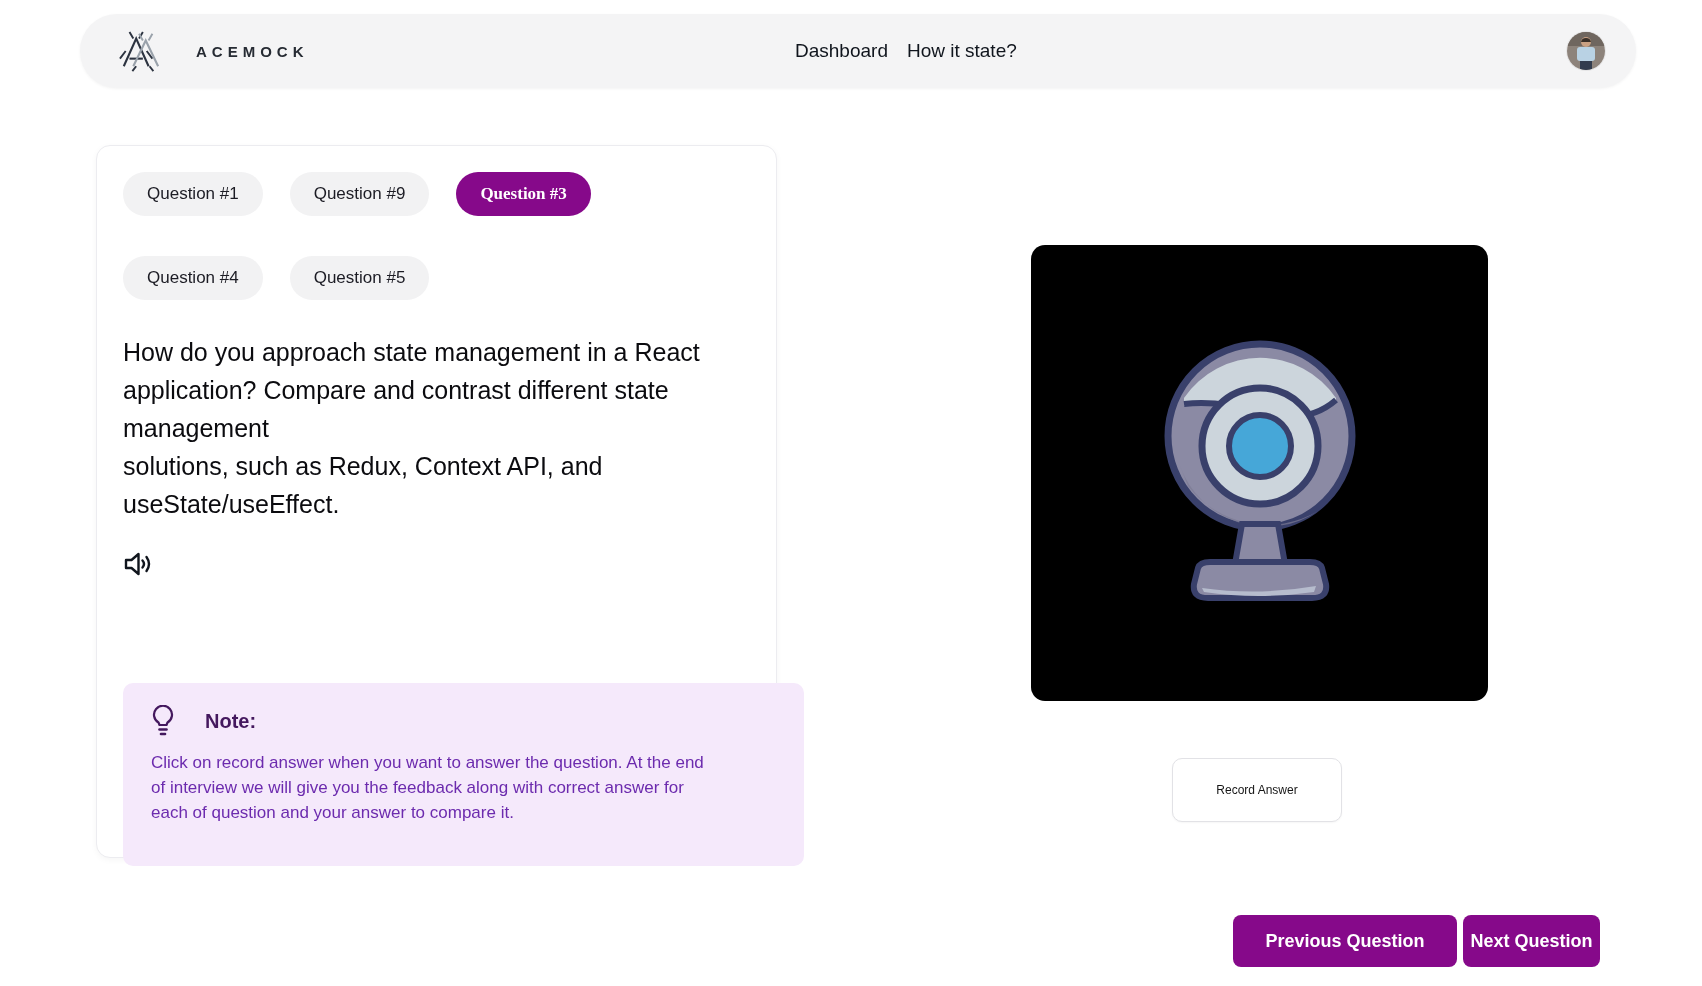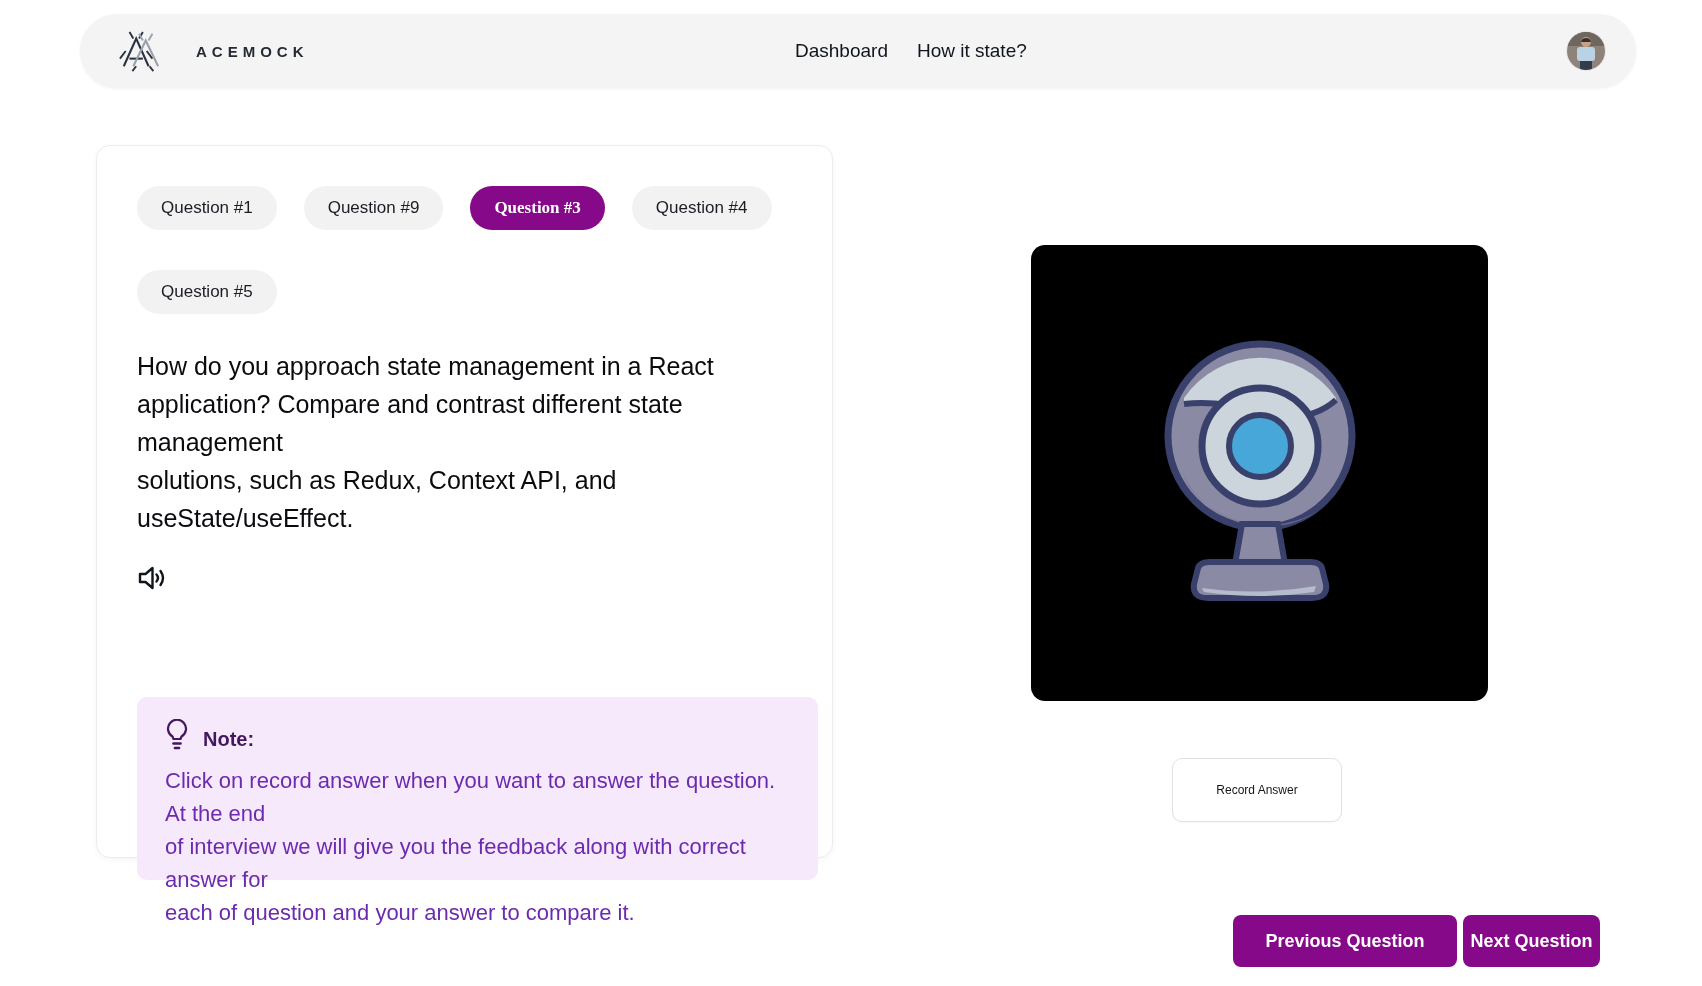--- a/index.html
+++ b/index.html
@@ -9,52 +9,52 @@
   }
   
   .navbar{
     position:absolute;left:80px;top:14px;width:1556px;height:74px;
     background:var(--navbar-bg,#f4f4f5);border-radius:40px;
     box-shadow:0 1px 3px rgba(0,0,0,.05);
     display:flex;align-items:center;
   }
   .logo{display:flex;align-items:center;gap:30px;margin-left:34px;cursor:pointer;}
   .logo-text{font-size:15px;letter-spacing:5px;font-weight:600;color:#262b33;}
-  .nav-links{position:absolute;left:715px;top:0;height:100%;display:flex;align-items:center;gap:29px;}
+  .nav-links{position:absolute;left:715px;top:0;height:100%;display:flex;align-items:center;gap:19px;}
   .nav-link{font-size:19px;color:#10151d;cursor:pointer;}
   .avatar{
     position:absolute;right:31px;top:50%;transform:translateY(-50%);
     width:38px;height:38px;border-radius:50%;overflow:hidden;cursor:pointer;
     box-shadow:0 0 0 1px rgba(0,0,0,.06);
   }
   
   .question-card{
-    position:absolute;left:96px;top:145px;width:737px;height:713px;box-sizing:border-box;
+    position:absolute;left:96px;top:145px;width:681px;height:713px;box-sizing:border-box;
     background:#fff;border:1px solid #ececf0;border-radius:14px;
-    box-shadow:0 2px 6px rgba(0,0,0,.04);padding:40px;
+    box-shadow:0 2px 6px rgba(0,0,0,.04);padding:26px;
   }
   .tabs{display:flex;flex-wrap:wrap;column-gap:27px;row-gap:40px;}
   .tab{
     height:44px;padding:0 24px;border-radius:22px;border:none;background:#f2f2f3;
     font-family:inherit;font-size:17px;color:#1c1c24;display:flex;align-items:center;cursor:pointer;
   }
   .tab.active{background:var(--accent,#86098a);color:#fff;font-weight:bold;font-family:Liberation Serif, serif;}
   .question-text{
     margin-top:33px;font-size:25px;line-height:38px;color:#0b0b0f;
     white-space:pre-line;max-width:700px;
   }
   .speaker-btn{margin-top:27px;background:none;border:none;padding:0;cursor:pointer;display:block;}
   .note{
     margin-top:105px;width:681px;height:183px;box-sizing:border-box;
     background:var(--note-bg,#f5e9fb);border-radius:10px;padding:22px 28px;
   }
-  .note-head{display:flex;align-items:flex-end;gap:14px;}
+  .note-head{display:flex;align-items:center;gap:30px;}
   .note-title{font-size:20px;font-weight:bold;color:var(--note-title,#44185e);}
   .note-body{
-    margin-top:13px;font-size:22px;line-height:33px;color:var(--note-text,#6c2bae);
+    margin-top:13px;font-size:17px;line-height:25px;color:var(--note-text,#6c2bae);
     white-space:pre-line;
   }
   
   .webcam-panel{
     position:absolute;left:1031px;top:245px;width:457px;height:456px;
     background:var(--panel-bg,#000);border-radius:14px;
     display:flex;align-items:center;justify-content:center;
   }
   .record-btn{
     position:absolute;left:1172px;top:758px;width:170px;height:64px;

